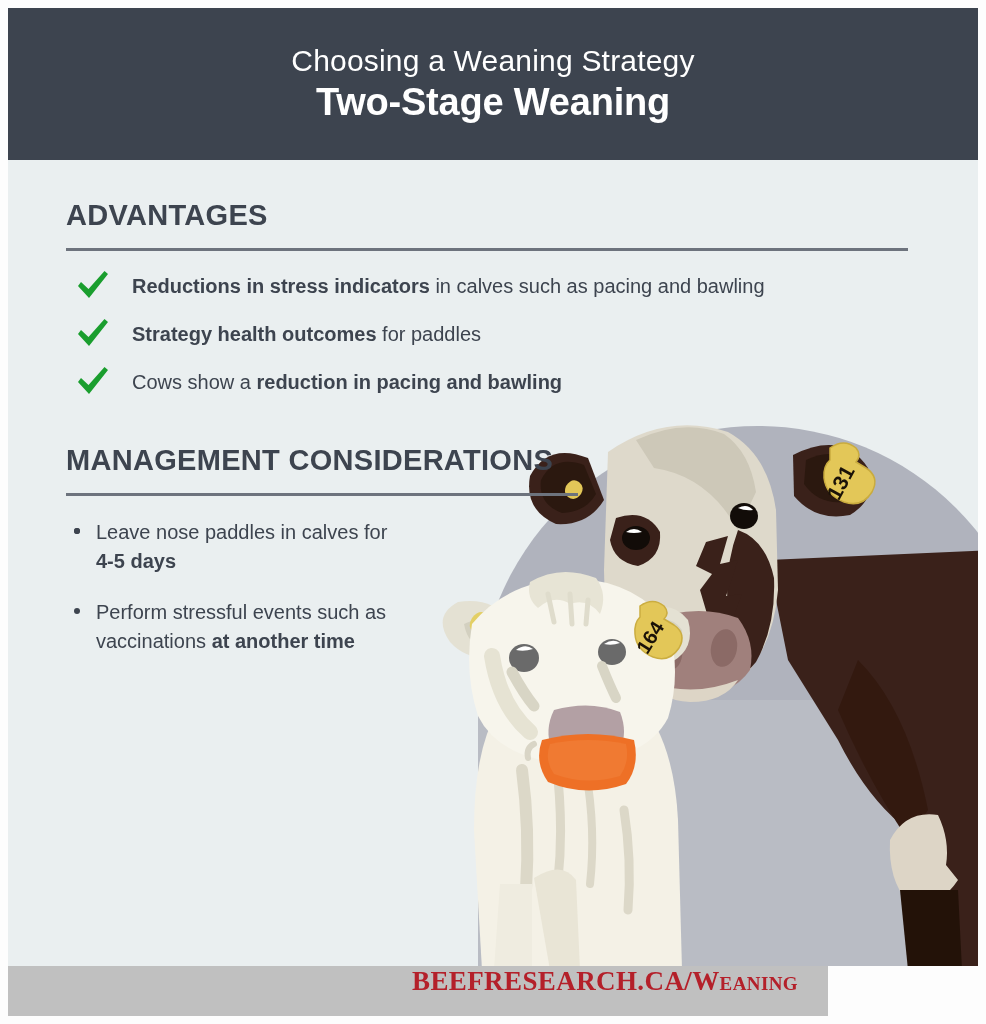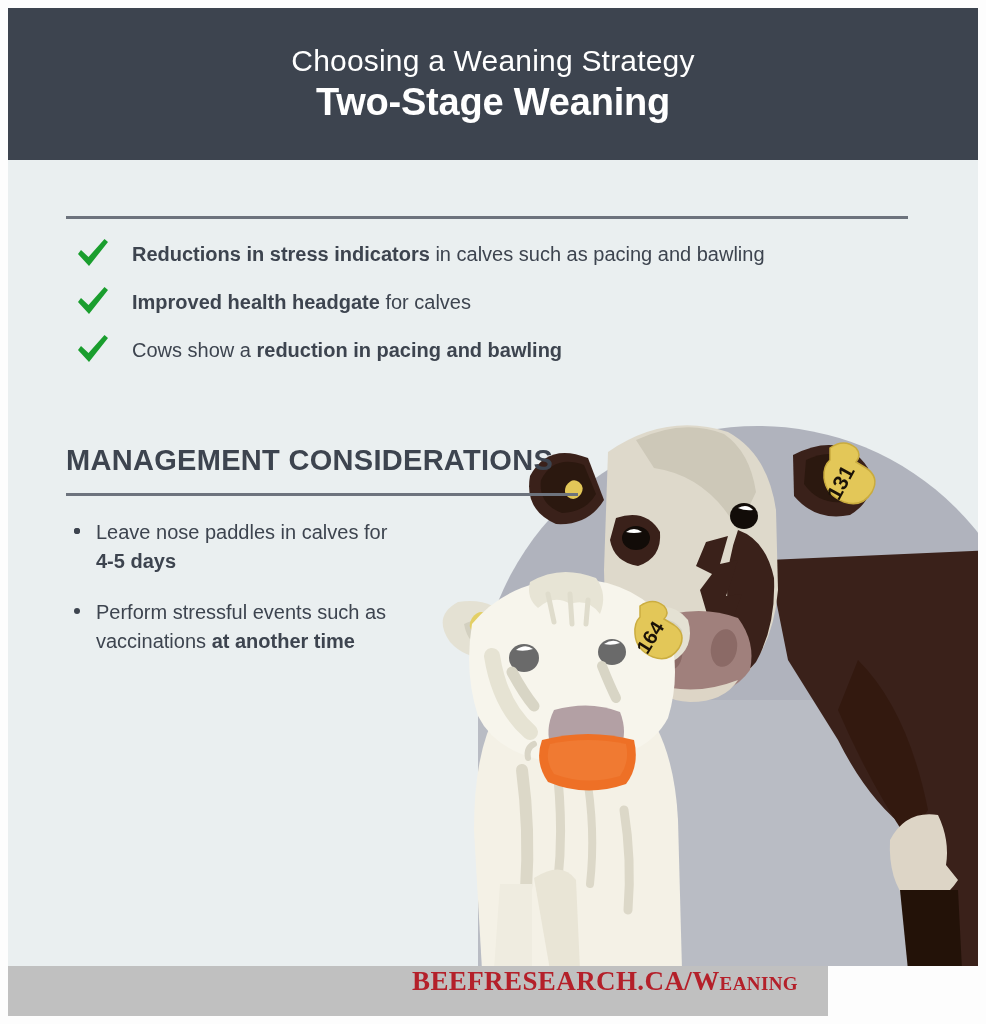--- a/index.html
+++ b/index.html
@@ -202,39 +202,40 @@
     <p class="header-subtitle">Choosing a Weaning Strategy</p>
     <h1 class="header-title">Two-Stage Weaning</h1>
   </div>
 
   <div class="body-panel">
 
     <div class="oval-backdrop"></div>
     <div class="oval-fill-bottom"></div>
 
     <div class="section section-advantages">
+      <h2 class="section-heading">ADVANTAGES</h2>
       <div class="section-rule rule-wide"></div>
 
       <ul class="check-list">
         <li class="check-item">
           <span class="check-icon">
             <svg viewBox="0 0 34 30" width="34" height="30" aria-hidden="true">
               <path d="M2 16 L5 12 L12.5 19 L28.5 1 L32 4 L13 28 Z" fill="#1a9e2e"></path>
             </svg>
           </span>
           <span class="check-text"><b>Reductions in stress indicators</b><span> in calves such as pacing and bawling</span></span>
         </li>
 
         <li class="check-item">
           <span class="check-icon">
             <svg viewBox="0 0 34 30" width="34" height="30" aria-hidden="true">
               <path d="M2 16 L5 12 L12.5 19 L28.5 1 L32 4 L13 28 Z" fill="#1a9e2e"></path>
             </svg>
           </span>
-          <span class="check-text"><b>Improved health headgate</b><span> for calves</span></span>
+          <span class="check-text"><b>Strategy health outcomes</b><span> for paddles</span></span>
         </li>
 
         <li class="check-item">
           <span class="check-icon">
             <svg viewBox="0 0 34 30" width="34" height="30" aria-hidden="true">
               <path d="M2 16 L5 12 L12.5 19 L28.5 1 L32 4 L13 28 Z" fill="#1a9e2e"></path>
             </svg>
           </span>
           <span class="check-text"><span>Cows show a </span><b>reduction in pacing and bawling</b></span>
         </li>

